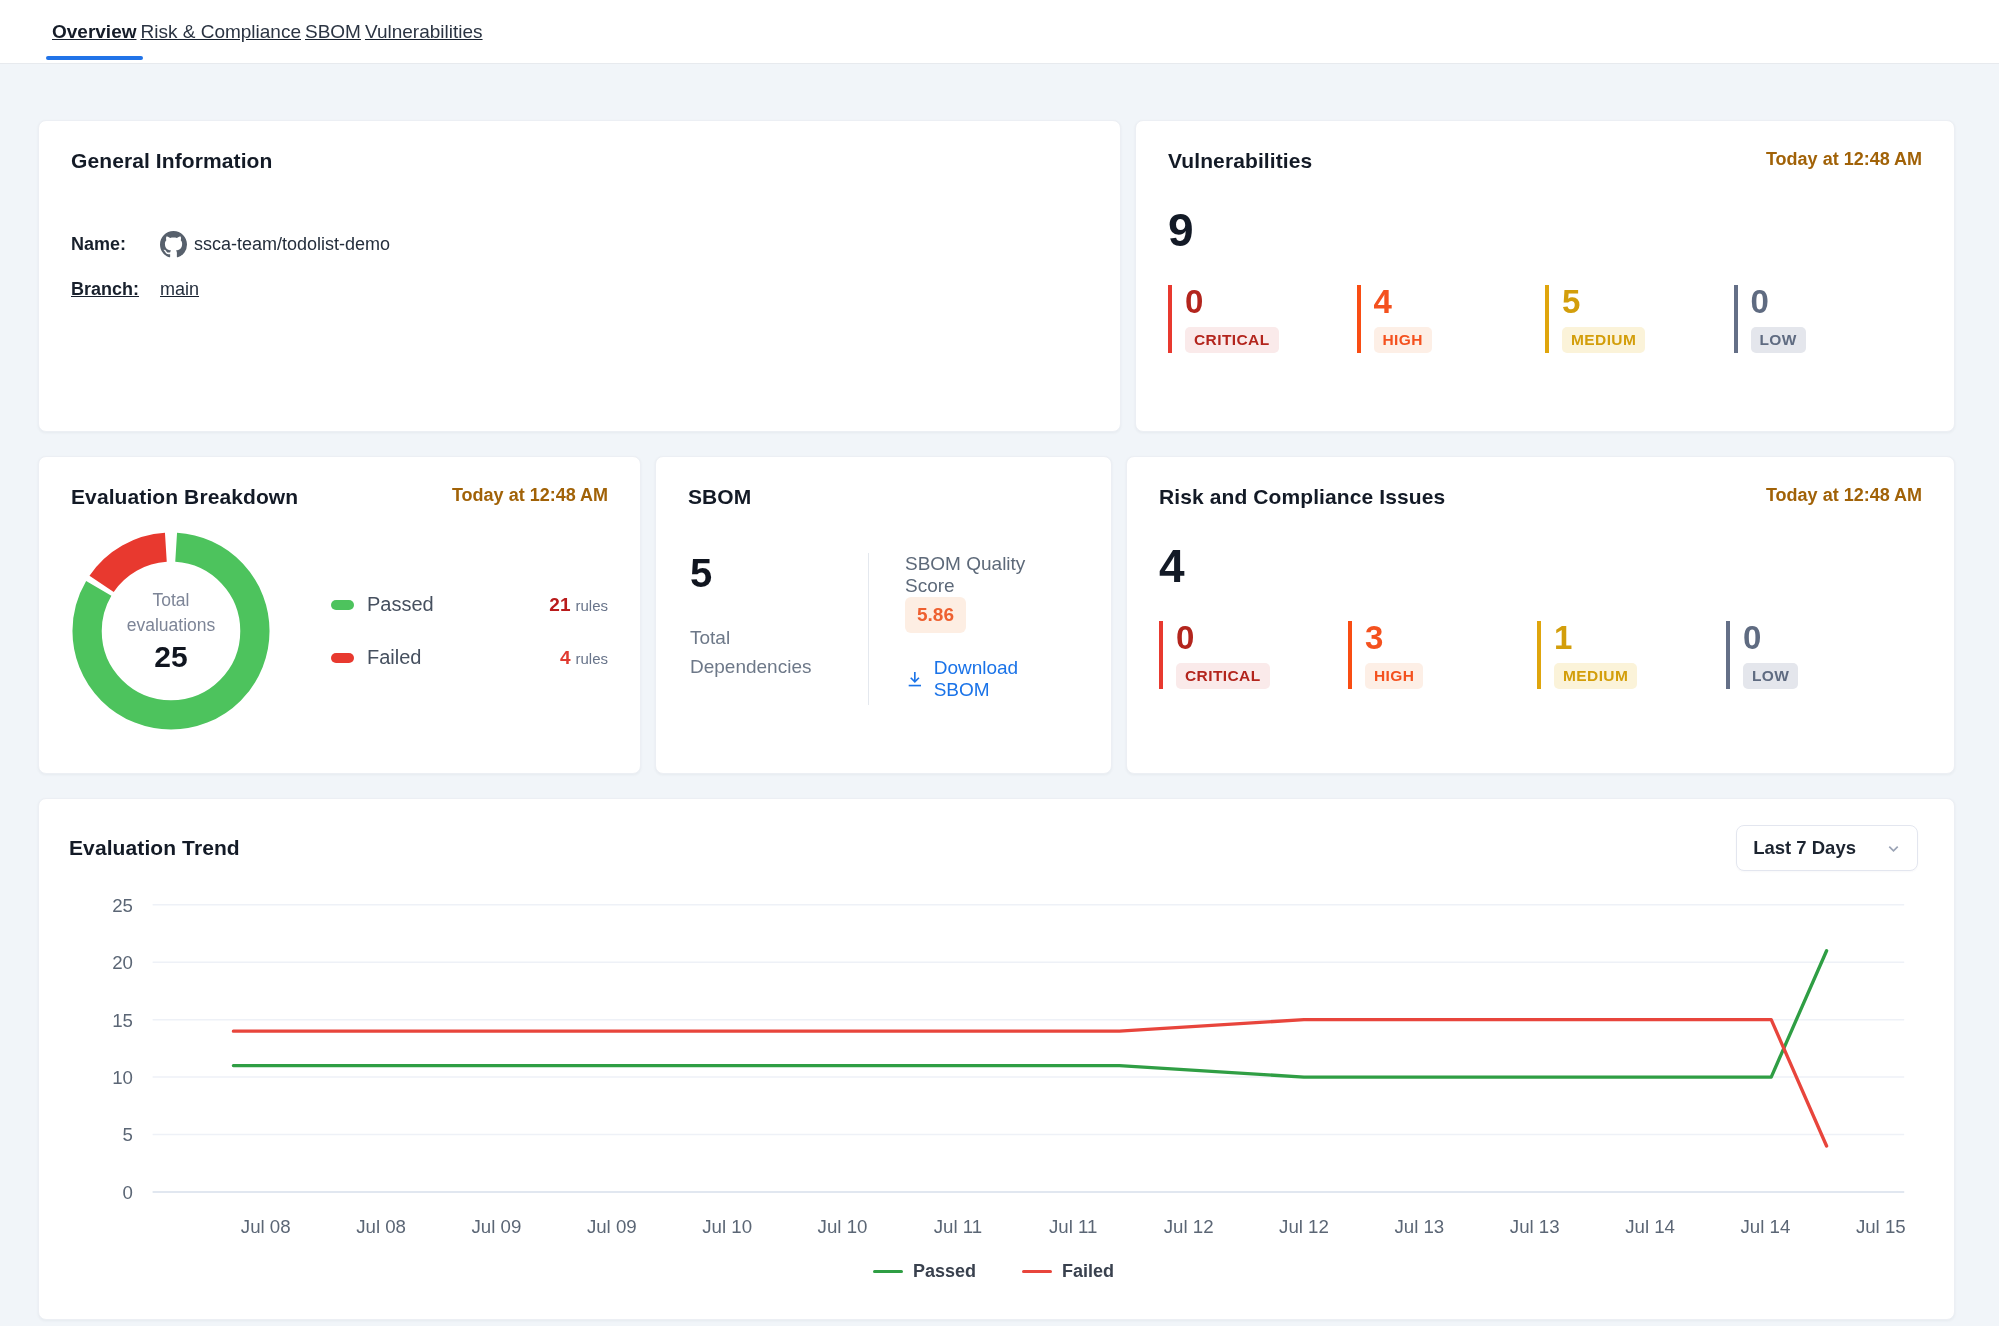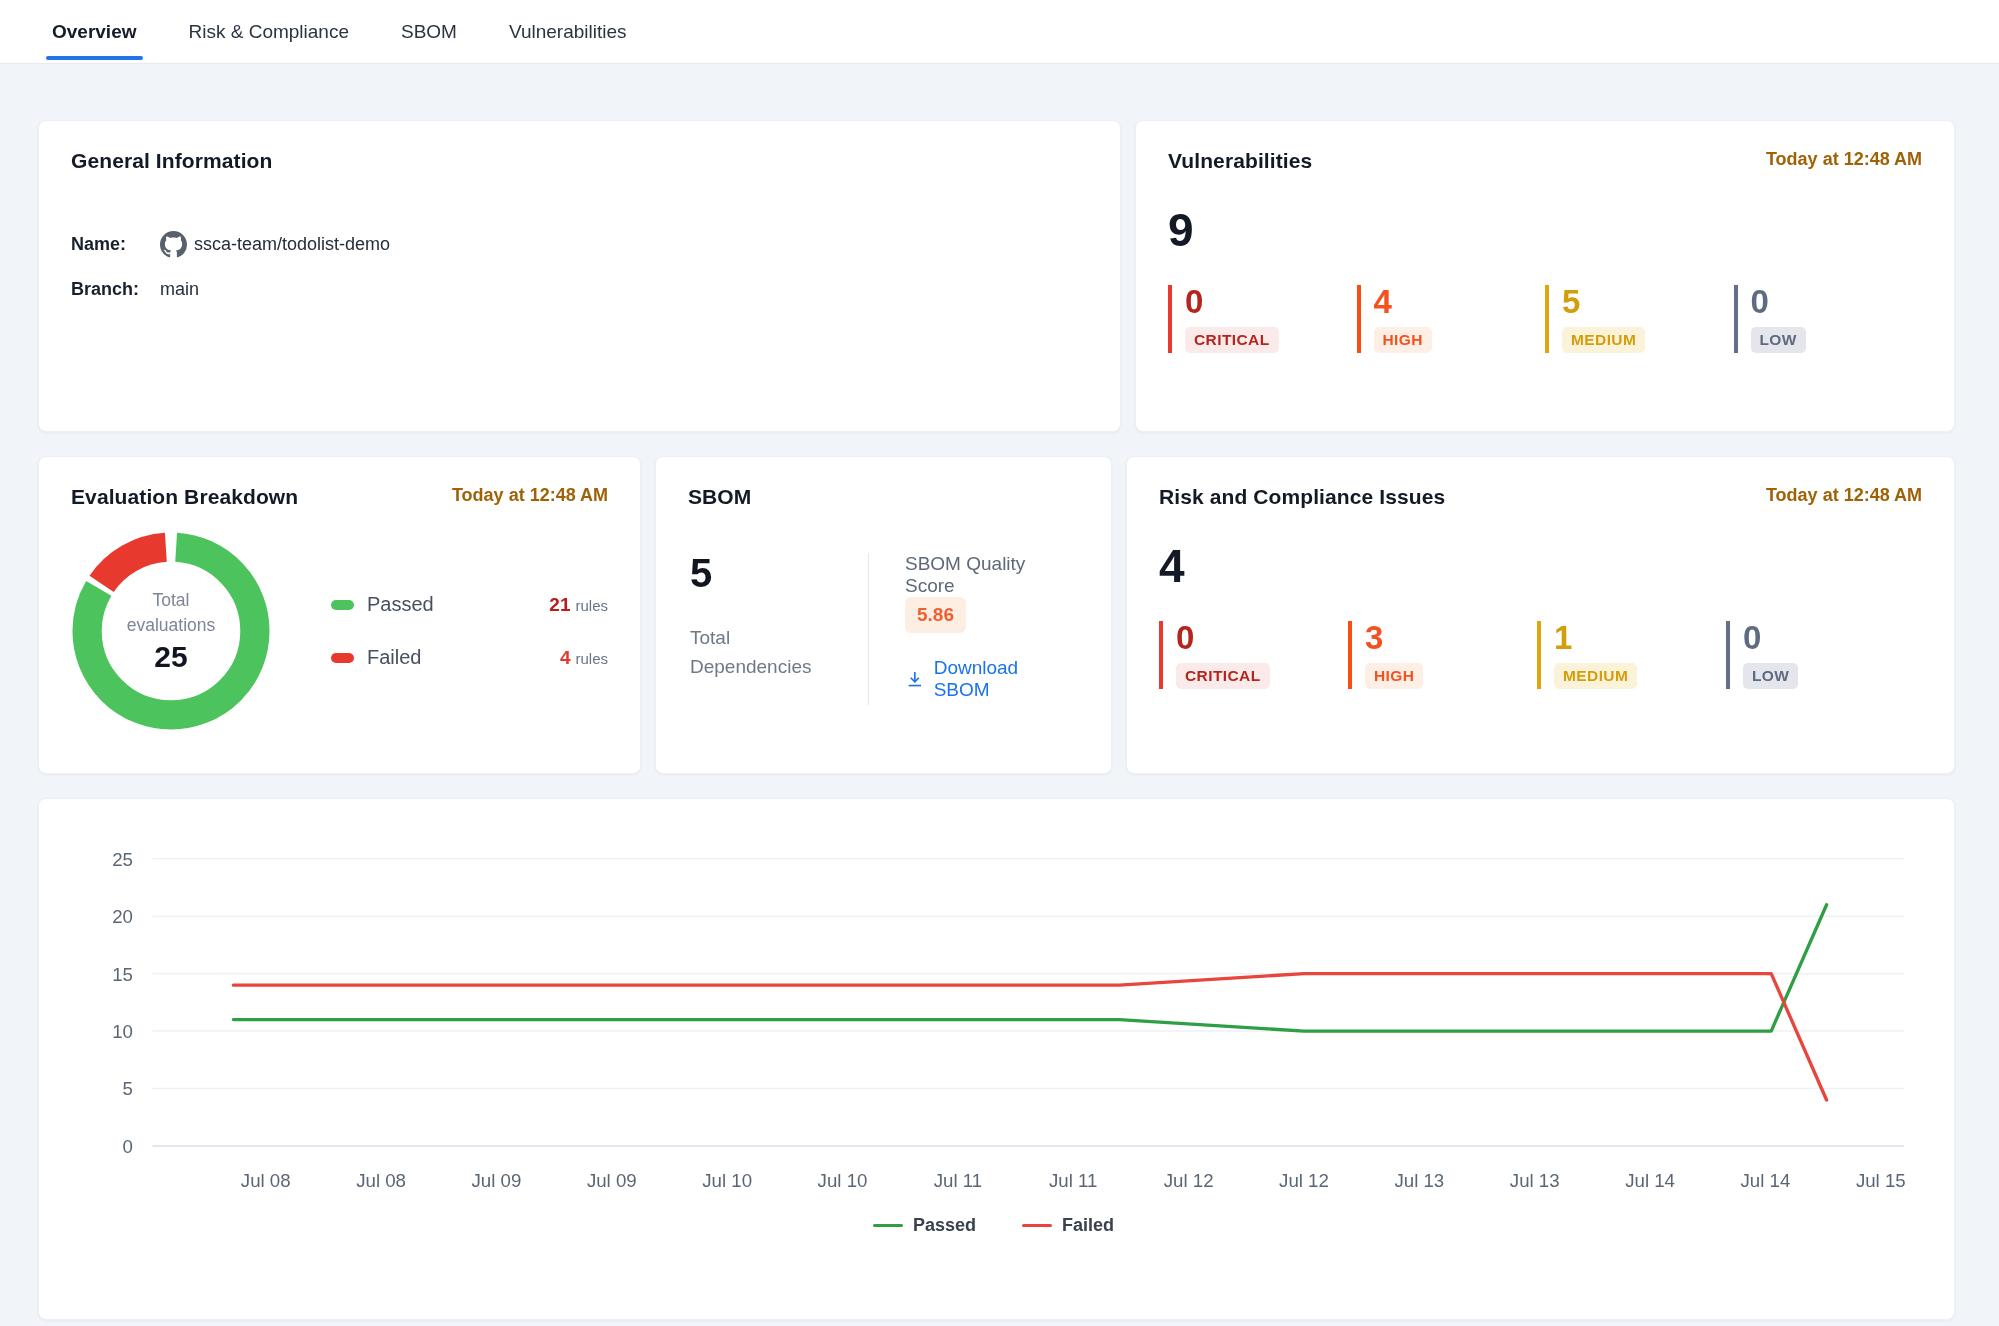--- a/index.html
+++ b/index.html
@@ -4,21 +4,21 @@
 <style>
   * { box-sizing: border-box; margin: 0; padding: 0; }
   html,body { width:1999px; height:1326px; }
   body {
     font-family: "Liberation Sans", "DejaVu Sans", sans-serif;
     background:#f1f5f9; color:#17202e; overflow:hidden;
   }
   
   .topbar {
     background:#fff; height:64px; border-bottom:1px solid #e7eaee;
-    display:flex; align-items:stretch; padding-left:50px; gap:48px;
+    display:flex; align-items:stretch; padding-left:50px; text-decoration:underline;
   }
   .tab {
     position:relative; display:flex; align-items:center;
     font-size:19px; color:#2b3442; cursor:pointer; padding:0 2px;
   }
   .tab.active { font-weight:bold; color:#151c28; }
   .tab .underline {
     position:absolute; left:-4px; right:-4px; bottom:3px; height:4.5px;
     border-radius:4px; display:none;
   }
@@ -34,21 +34,21 @@
   }
   .row1 .card { height:312px; }
   .row2 .card { height:318px; }
   .card-pad { padding:28px 32px 0 32px; }
   .card-head { display:flex; justify-content:space-between; align-items:flex-start; }
   .card-title { font-size:21px; font-weight:bold; color:#131a26; letter-spacing:.1px; }
   .timestamp { font-size:18px; color:#a16207;font-weight:bold; }
   
   .gi-body { margin-top:58px; display:grid; grid-template-columns:505px 1fr; }
   .kv-row { display:flex; align-items:center; gap:7px; font-size:18px; }
-  .kv-row + .kv-row { margin-top:21px; }
+  .kv-row + .kv-row { margin-top:21px;text-decoration:underline; }
   .kv-label { font-weight:bold; color:#18202c; min-width:82px; }
   .kv-label.wide { min-width:auto; margin-right:8px; }
   .kv-value { color:#242e3c; }
   .kv-muted { color:#8a94a6; }
   .gh-icon { width:27px; height:27px; fill:#57606c; flex:0 0 auto; }
   .cal-icon { width:21px; height:21px; stroke:#8a94a6; fill:none; stroke-width:1.8; }
   
   .big-total { font-size:46px; font-weight:bold; color:#131a26; margin-top:34px; line-height:1; }
   .sev-row { display:flex; margin-top:32px; }
   .sev {
@@ -264,20 +264,29 @@
         </div>
         <div class="sev" style="border-left-color: rgb(100, 111, 135);">
           <div class="sev-num" style="color: rgb(95, 107, 129);">0</div>
           <div class="sev-badge" style="background: rgb(228, 230, 236); color: rgb(95, 107, 129);">LOW</div>
         </div>
       </div>
     </section>
   </div>
 
   <section class="card trend-card">
+    <div class="trend-head">
+      <h2 class="card-title">Evaluation Trend</h2>
+      <div class="range-select">
+        <span class="txt">Last 7 Days</span>
+        <svg class="chev-icon" viewBox="0 0 16 16">
+          <path d="M3.5 6l4.5 4.5L12.5 6"></path>
+        </svg>
+      </div>
+    </div>
     <svg class="trend-svg" viewBox="0 0 1880 372">
         <line x1="85" x2="1866" y1="306" y2="306" stroke="#d7dfeb" stroke-width="1.5"></line>
         <text x="65" y="313" text-anchor="end" fill="#5b6675" font-size="19">0</text>
         <line x1="85" x2="1866" y1="247.6" y2="247.6" stroke="#eef1f7" stroke-width="1.5"></line>
         <text x="65" y="254.6" text-anchor="end" fill="#5b6675" font-size="19">5</text>
         <line x1="85" x2="1866" y1="189.2" y2="189.2" stroke="#eef1f7" stroke-width="1.5"></line>
         <text x="65" y="196.2" text-anchor="end" fill="#5b6675" font-size="19">10</text>
         <line x1="85" x2="1866" y1="130.8" y2="130.8" stroke="#eef1f7" stroke-width="1.5"></line>
         <text x="65" y="137.8" text-anchor="end" fill="#5b6675" font-size="19">15</text>
         <line x1="85" x2="1866" y1="72.39999999999998" y2="72.39999999999998" stroke="#eef1f7" stroke-width="1.5"></line>

